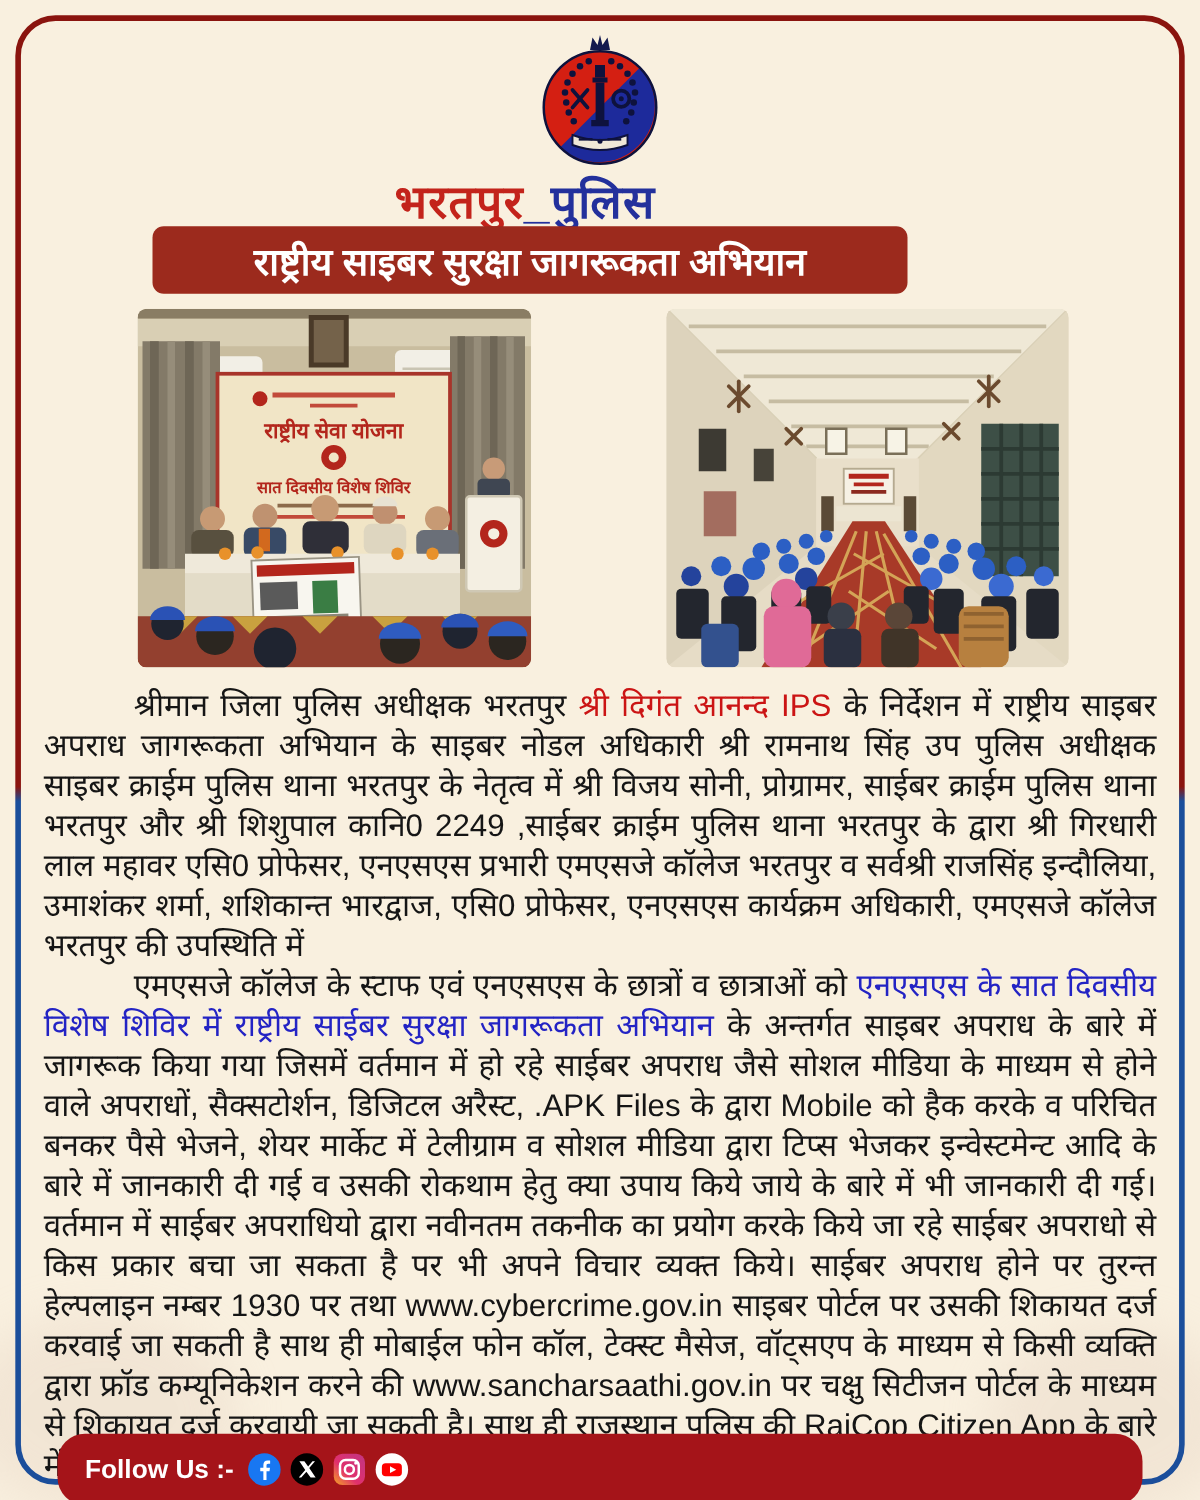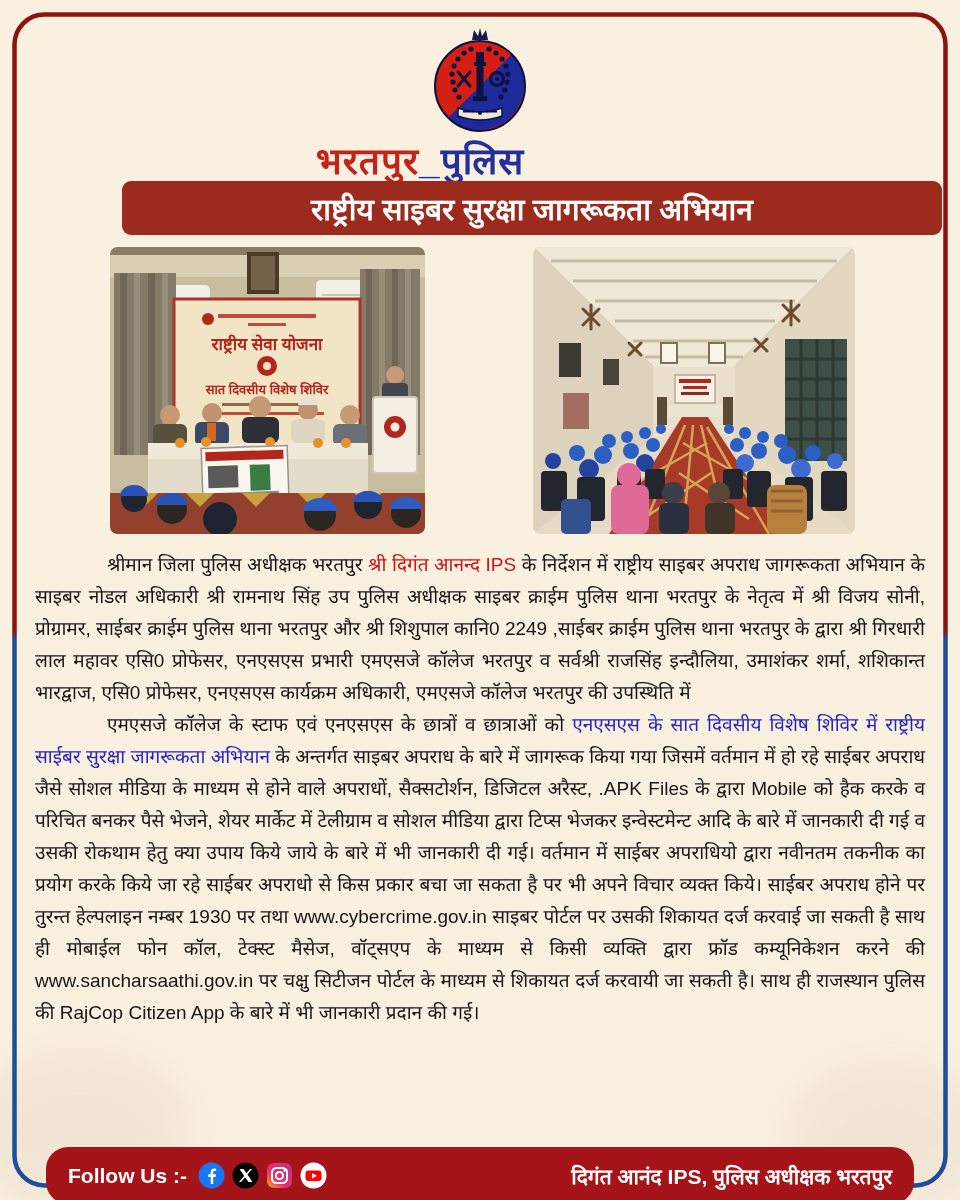--- a/index.html
+++ b/index.html
@@ -16,33 +16,33 @@
   .logo-wrap{left:430px;top:24px;width:100px;height:112px;}
   .site-title{
     left:0;top:134px;width:840px;text-align:center;
     font-size:37px;font-weight:bold;letter-spacing:1px;
   }
   .t-red{color:#c3231b;border-bottom:4px solid #c3231b;padding-bottom:1px;}
   .t-join{color:#23309c;font-weight:bold;}
   .t-blue{color:#23309c;border-bottom:4px solid #23309c;padding-bottom:1px;}
   
   .main-banner{
-    left:122px;top:181px;width:820px;height:54px;background:#9c2a1d;
+    left:122px;top:181px;width:604px;height:54px;background:#9c2a1d;
     border-radius:9px;display:flex;align-items:center;justify-content:center;
   }
   .main-banner span{color:#ffffff;font-size:30px;font-weight:bold;}
   
   .photo-left{left:110px;top:247px;}
   .photo-right{left:533px;top:247px;}
   .photo svg{display:block;border-radius:7px;}
   
   .article{left:35px;top:549px;width:890px;}
   .article p{
     margin:0;text-align:justify;text-indent:72px;
-    font-size:19px;line-height:32px;
+    font-size:25px;line-height:32px;
   }
   .seg-normal{color:#151515;}
   .seg-red{color:#cb1414;}
   .seg-blue{color:#2323c4;}
   
   .footer-bar{
     left:46px;top:1147px;width:868px;height:57px;background:#a51419;
     border-radius:22px;display:flex;align-items:center;padding:0 22px;
     box-sizing:border-box;gap:7px;
   }
@@ -414,14 +414,13 @@
     </svg>
   </span>
   <span class="soc">
     <svg width="27" height="27" viewBox="0 0 27 27">
       <circle cx="13.5" cy="13.5" r="13" fill="#fff"></circle>
       <rect x="5.5" y="8.5" width="16" height="10.5" rx="3" fill="#ff0000"></rect>
       <path d="M12 11l5 2.7-5 2.7z" fill="#fff"></path>
     </svg>
   </span>
 
-  <span class="officer">दिगंत आनंद IPS, पुलिस अधीक्षक भरतपुर</span>
 </div>
 
 </body></html>

